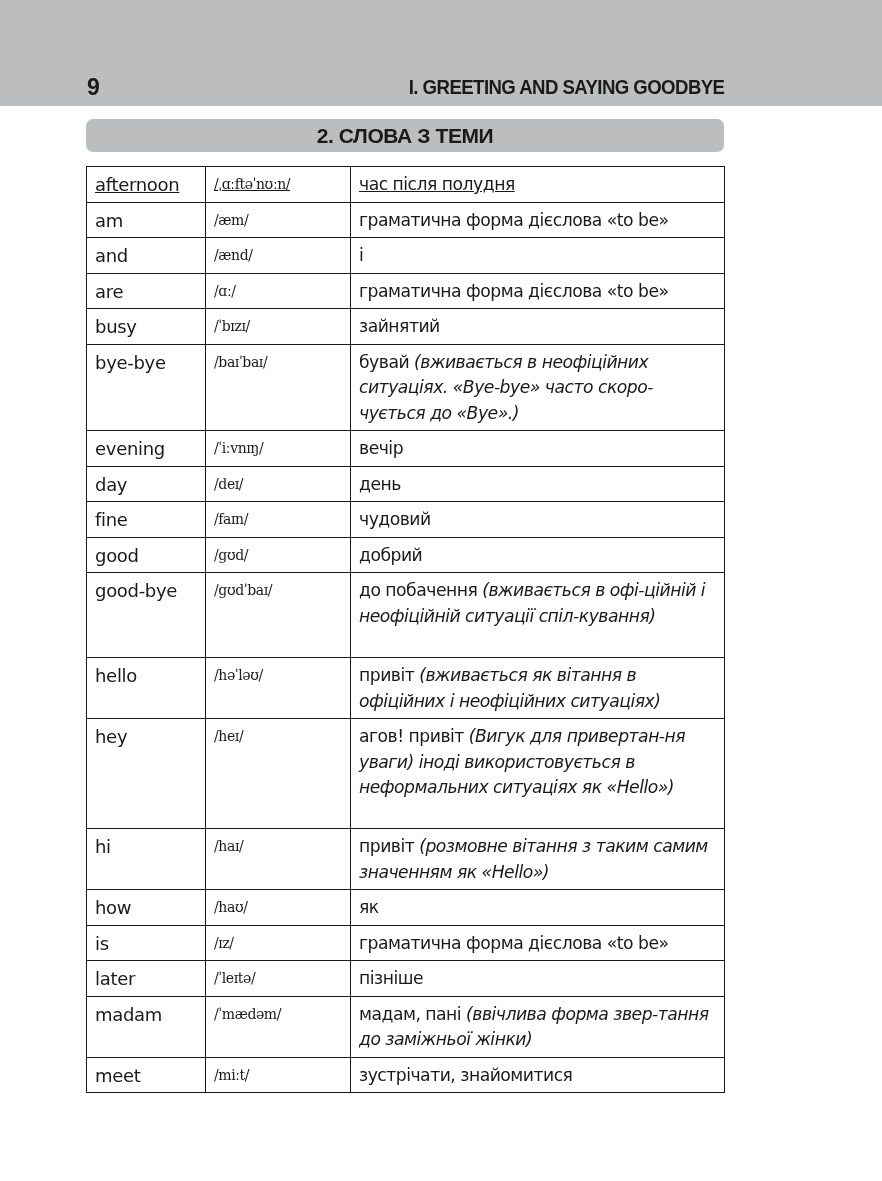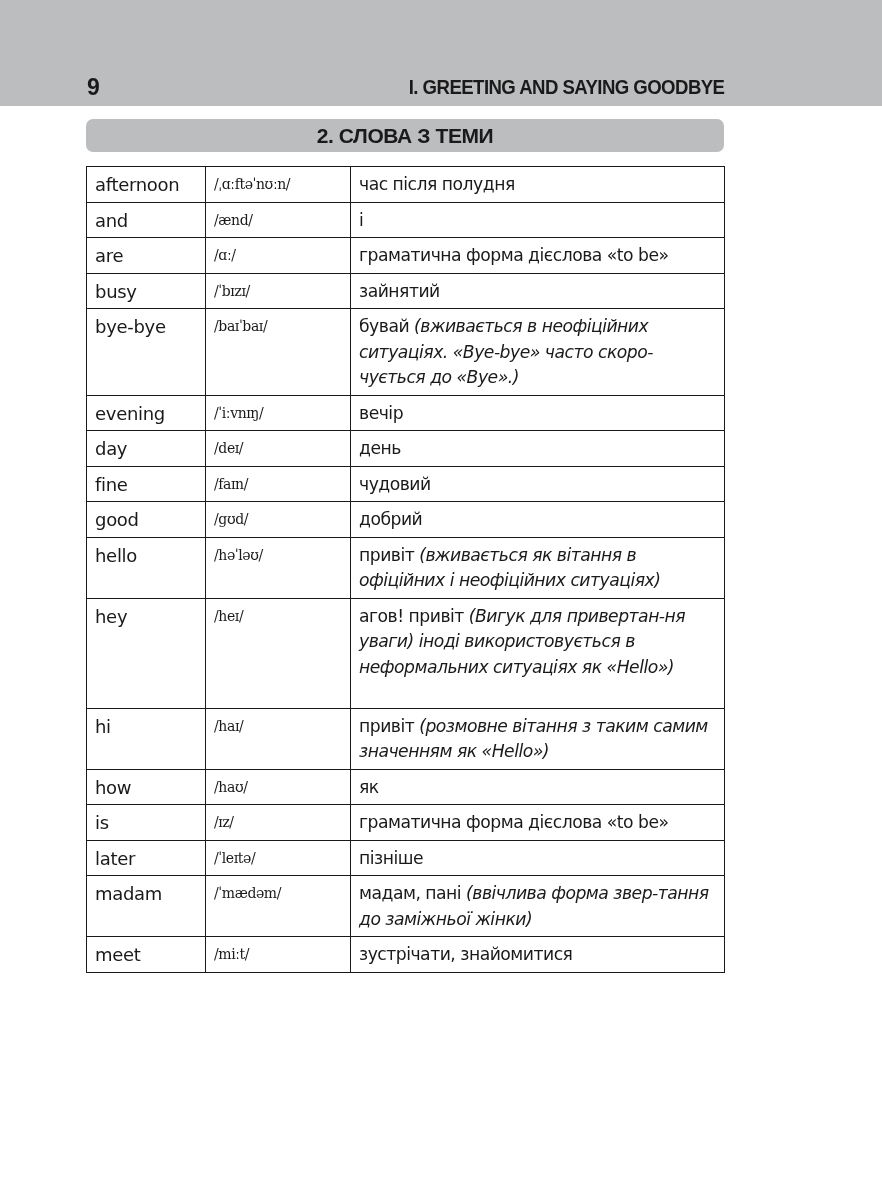--- a/index.html
+++ b/index.html
@@ -55,24 +55,29 @@
   <span class="page-number">9</span>
   <span class="running-head">I. GREETING AND SAYING GOODBYE</span>
 </div>
 
 <div class="section-bar">
   <span class="section-title">2. СЛОВА З ТЕМИ</span>
 </div>
 
 <table class="vocab">
   <tbody id="vocab-body">
-      <tr style="height: 33px;">
+      <tr style="height: 33px; text-decoration: underline;">
         <td class="word">afternoon</td>
         <td class="trans">/ˌɑːftəˈnʊːn/</td>
         <td class="meaning"><span>час після полудня</span></td>
+      </tr>
+      <tr style="height: 33px;">
+        <td class="word">am</td>
+        <td class="trans">/æm/</td>
+        <td class="meaning"><span>граматична форма дієслова «to be»</span></td>
       </tr>
       <tr style="height: 34px;">
         <td class="word">and</td>
         <td class="trans">/ænd/</td>
         <td class="meaning"><span>і</span></td>
       </tr>
       <tr style="height: 33px;">
         <td class="word">are</td>
         <td class="trans">/ɑː/</td>
         <td class="meaning"><span>граматична форма дієслова «to be»</span></td>
@@ -99,20 +104,25 @@
       </tr>
       <tr style="height: 33px;">
         <td class="word">fine</td>
         <td class="trans">/faɪn/</td>
         <td class="meaning"><span>чудовий</span></td>
       </tr>
       <tr style="height: 33px;">
         <td class="word">good</td>
         <td class="trans">/gʊd/</td>
         <td class="meaning"><span>добрий</span></td>
+      </tr>
+      <tr style="height: 85px;">
+        <td class="word">good-bye</td>
+        <td class="trans">/gʊdˈbaɪ/</td>
+        <td class="meaning"><span>до побачення </span><span class="note">(вживається в офі-ційній і неофіційній ситуації спіл-кування)</span></td>
       </tr>
       <tr style="height: 59px;">
         <td class="word">hello</td>
         <td class="trans">/həˈləʊ/</td>
         <td class="meaning"><span>привіт </span><span class="note">(вживається як вітання в офіційних і неофіційних ситуаціях)</span></td>
       </tr>
       <tr style="height: 110px;">
         <td class="word">hey</td>
         <td class="trans">/heɪ/</td>
         <td class="meaning"><span>агов! привіт </span><span class="note">(Вигук для привертан-ня уваги) іноді використовується в неформальних ситуаціях як «Hello»)</span></td>

